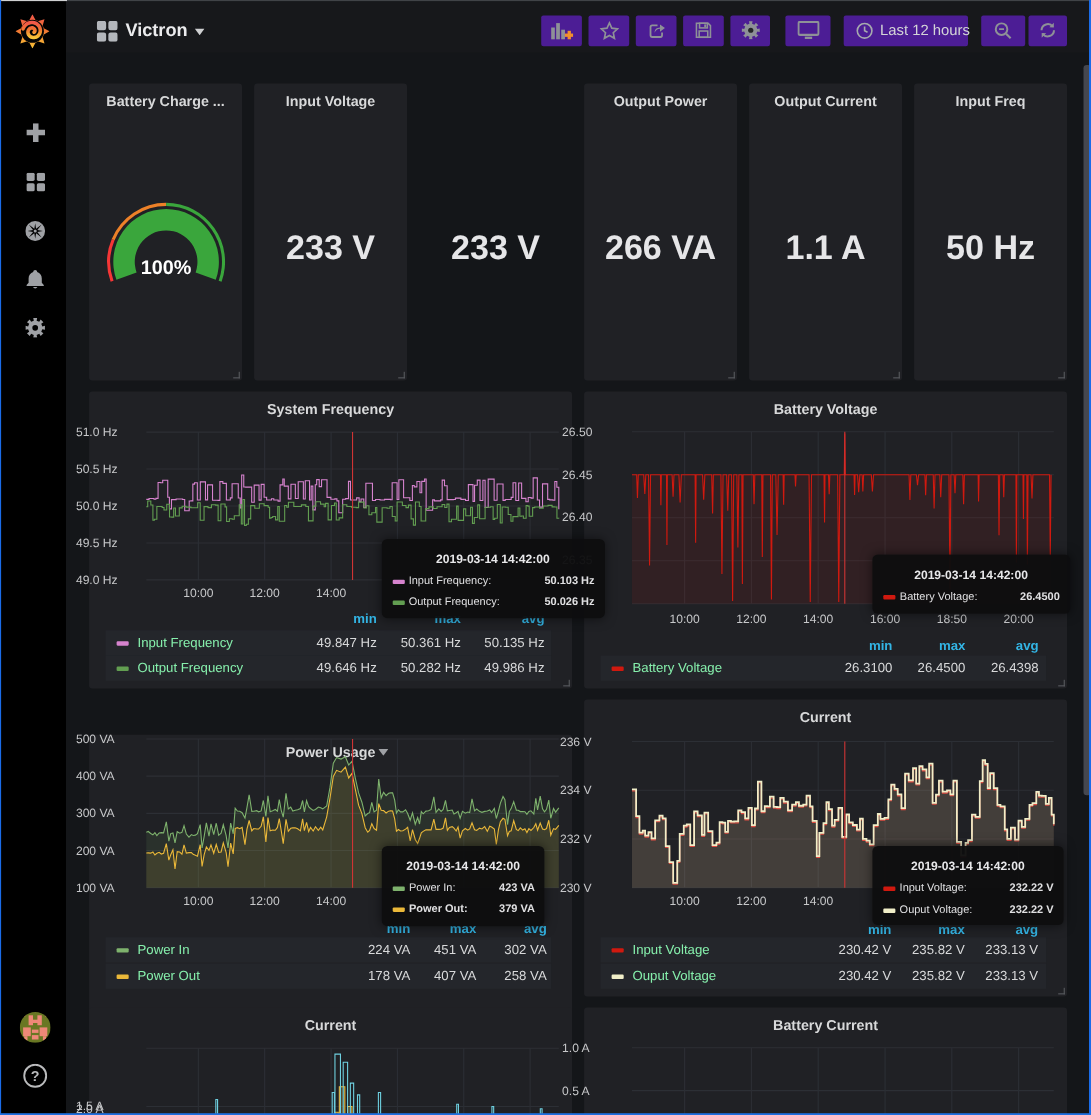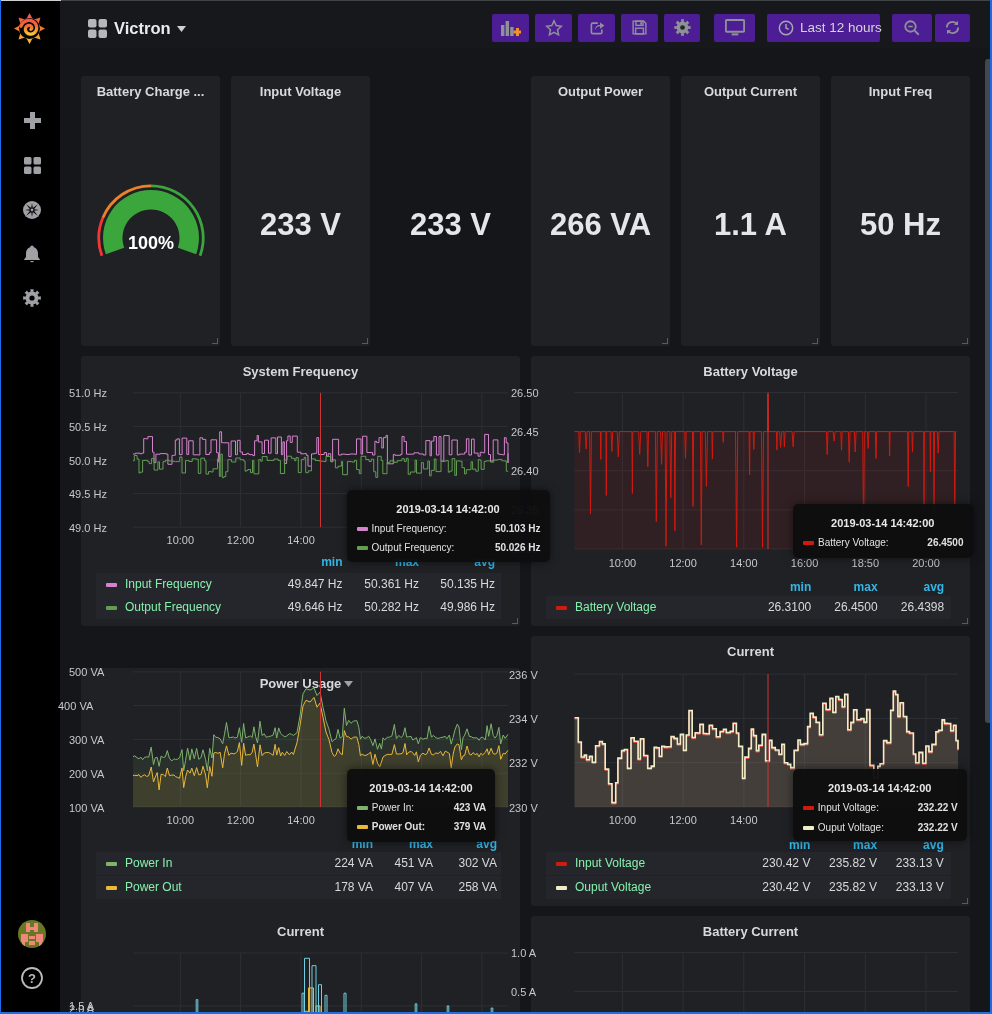--- a/index.html
+++ b/index.html
@@ -342,21 +342,21 @@
     <div class="ylab" style="left:511px;top:465.2px">26.40</div>
     <div class="ylab" style="left:511px;top:504.3px">26.35</div>
     <div class="ylab" style="left:511px;top:543.4px">26.30</div>
     <div class="xlab" style="left:602.4px;top:557.1px">10:00</div>
     <div class="xlab" style="left:663.1px;top:557.1px">12:00</div>
     <div class="xlab" style="left:723.8px;top:557.1px">14:00</div>
     <div class="xlab" style="left:784.6px;top:557.1px">16:00</div>
     <div class="xlab" style="left:845.3px;top:557.1px">18:50</div>
     <div class="xlab" style="left:906.0px;top:557.1px">20:00</div>
     <div class="ylab" style="left:69px;top:666.3px">500 VA</div>
-    <div class="ylab" style="left:58px;top:700.1px">400 VA</div>
+    <div class="ylab" style="left:69px;top:700.1px">400 VA</div>
     <div class="ylab" style="left:69px;top:733.9px">300 VA</div>
     <div class="ylab" style="left:69px;top:767.7px">200 VA</div>
     <div class="ylab" style="left:69px;top:801.5px">100 VA</div>
     <div class="xlab" style="left:160.3px;top:813.8px">10:00</div>
     <div class="xlab" style="left:220.6px;top:813.8px">12:00</div>
     <div class="xlab" style="left:281.0px;top:813.8px">14:00</div>
     <div class="ylab" style="left:509px;top:668.6px">236 V</div>
     <div class="ylab" style="left:509px;top:712.9px">234 V</div>
     <div class="ylab" style="left:509px;top:757.2px">232 V</div>
     <div class="ylab" style="left:509px;top:801.5px">230 V</div>

